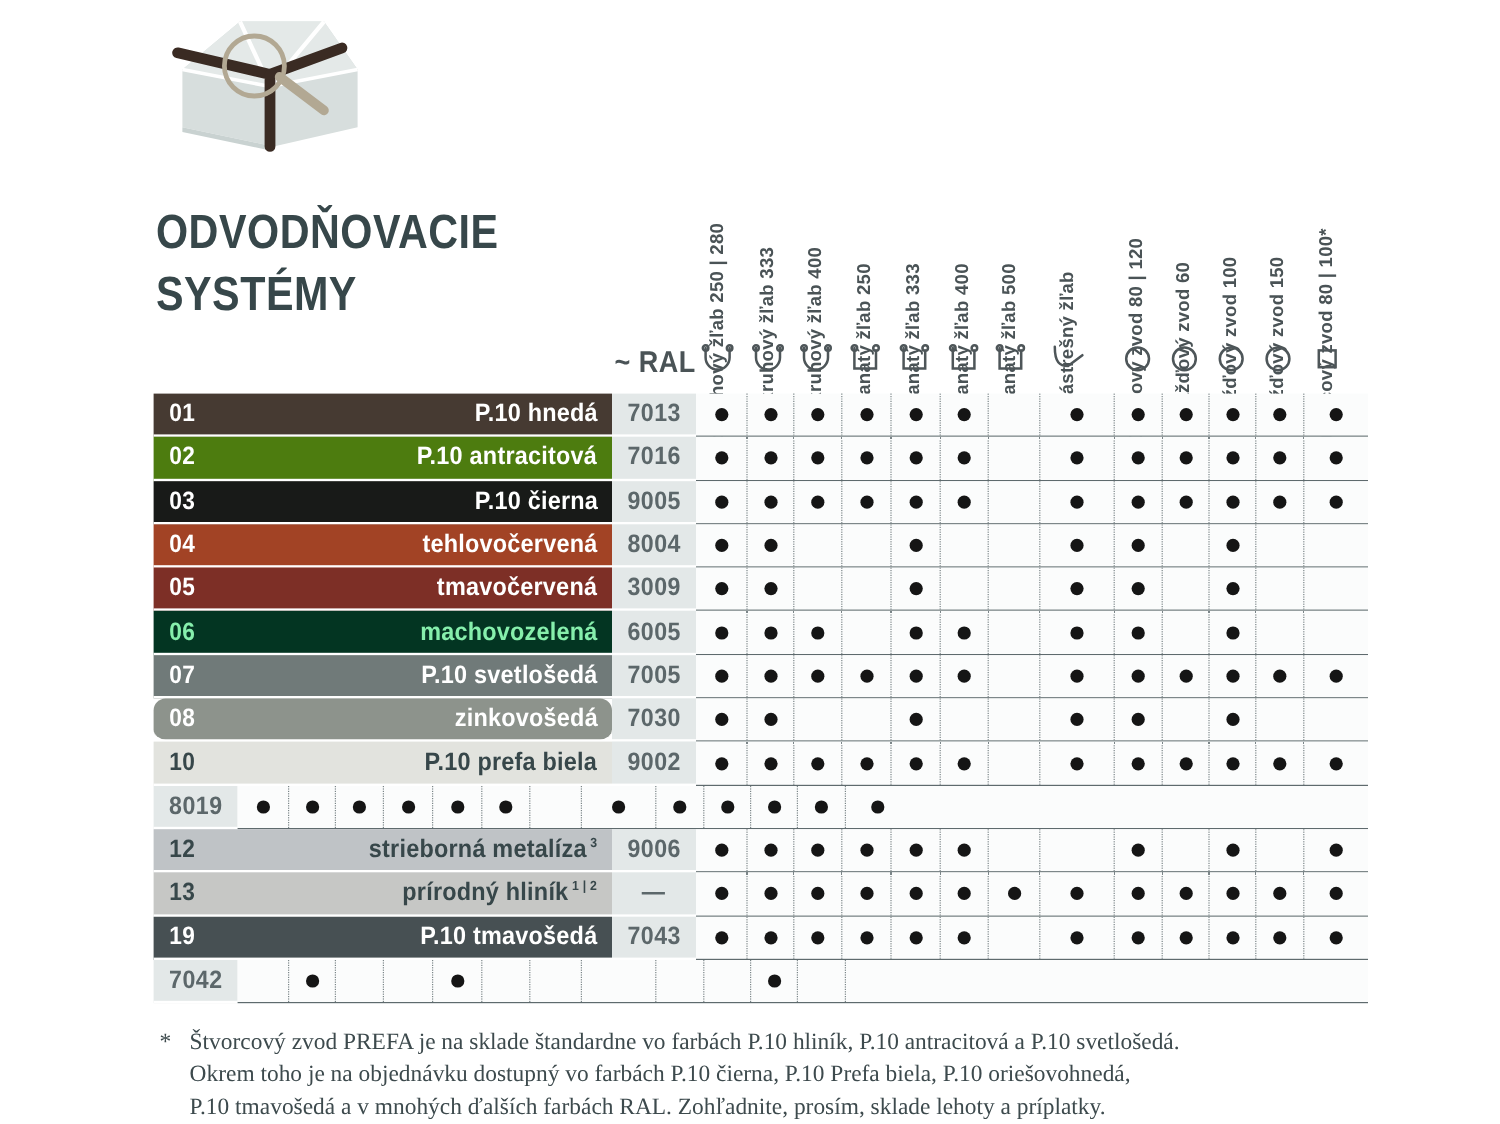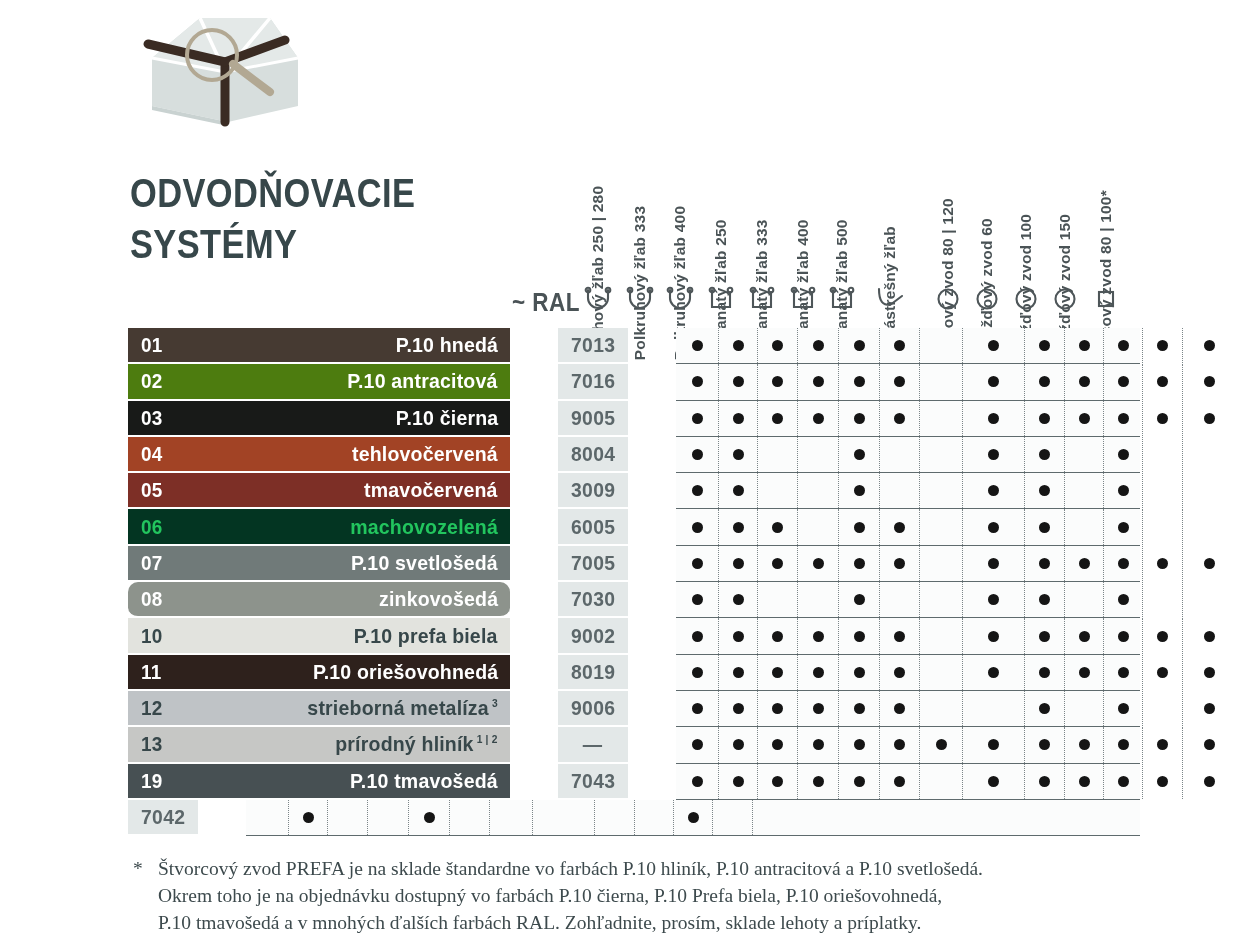--- a/index.html
+++ b/index.html
@@ -58,21 +58,21 @@
   #ral-label {
     position:absolute; left:512px; top:288px;
     font-family:"Liberation Sans Narrow","Liberation Sans", sans-serif;
     font-weight:700; font-size:25px; color:#4a5356;
     letter-spacing:0.5px;
     transform:scaleX(0.9); transform-origin:left top;
   }
 
   
   #table { position:absolute; left:128px; top:328px; width:1012px; }
-  .row { position:relative; height:36.3px; display:flex;gap:48px; }
+  .row { position:relative; height:36.3px; display:flex; }
   .sw {
     position:relative;
     width:382px; height:100%;
     display:flex; align-items:center;
     border-bottom:2px solid #ffffff;
   }
   .sw .num {
     position:absolute; left:13px; top:50%; transform:translateY(-50%) scaleX(0.9);
     transform-origin:left center;
     font-family:"Liberation Sans Narrow","Liberation Sans", sans-serif;
@@ -452,21 +452,21 @@
           </div>
           <div class="cell sep" style="left: 388px; width: 39px;"></div>
           <div class="cell sep" style="left: 427px; width: 39px;">
             <span class="dot"></span>
           </div>
           <div class="cell sep" style="left: 466px; width: 40px;"></div>
           <div class="cell sep" style="left: 506px; width: 54px;"></div>
         </div>
       </div>
       <div class="row">
-        <div class="sw" style="background: rgb(3, 53, 34); color: #22c55e;">
+        <div class="sw" style="background: rgb(3, 53, 34); color: #86efac;">
           <span class="num">06</span>
           <span class="nm">machovozelená</span>
         </div>
         <div class="ral">
           <span>6005</span>
         </div>
         <div class="cells">
           <div class="cell" style="left: 0px; width: 42px;">
             <span class="dot"></span>
           </div>
@@ -624,24 +624,20 @@
           </div>
           <div class="cell sep" style="left: 466px; width: 40px;">
             <span class="dot"></span>
           </div>
           <div class="cell sep" style="left: 506px; width: 54px;">
             <span class="dot"></span>
           </div>
         </div>
       </div>
       <div class="row">
-        <div class="sw" style="background: rgb(46, 33, 28); color: rgb(255, 255, 255);">
-          <span class="num">11</span>
-          <span class="nm">P.10 oriešovohnedá</span>
-        </div>
         <div class="ral">
           <span>8019</span>
         </div>
         <div class="cells">
           <div class="cell" style="left: 0px; width: 42px;">
             <span class="dot"></span>
           </div>
           <div class="cell sep" style="left: 42px; width: 39px;">
             <span class="dot"></span>
           </div>

